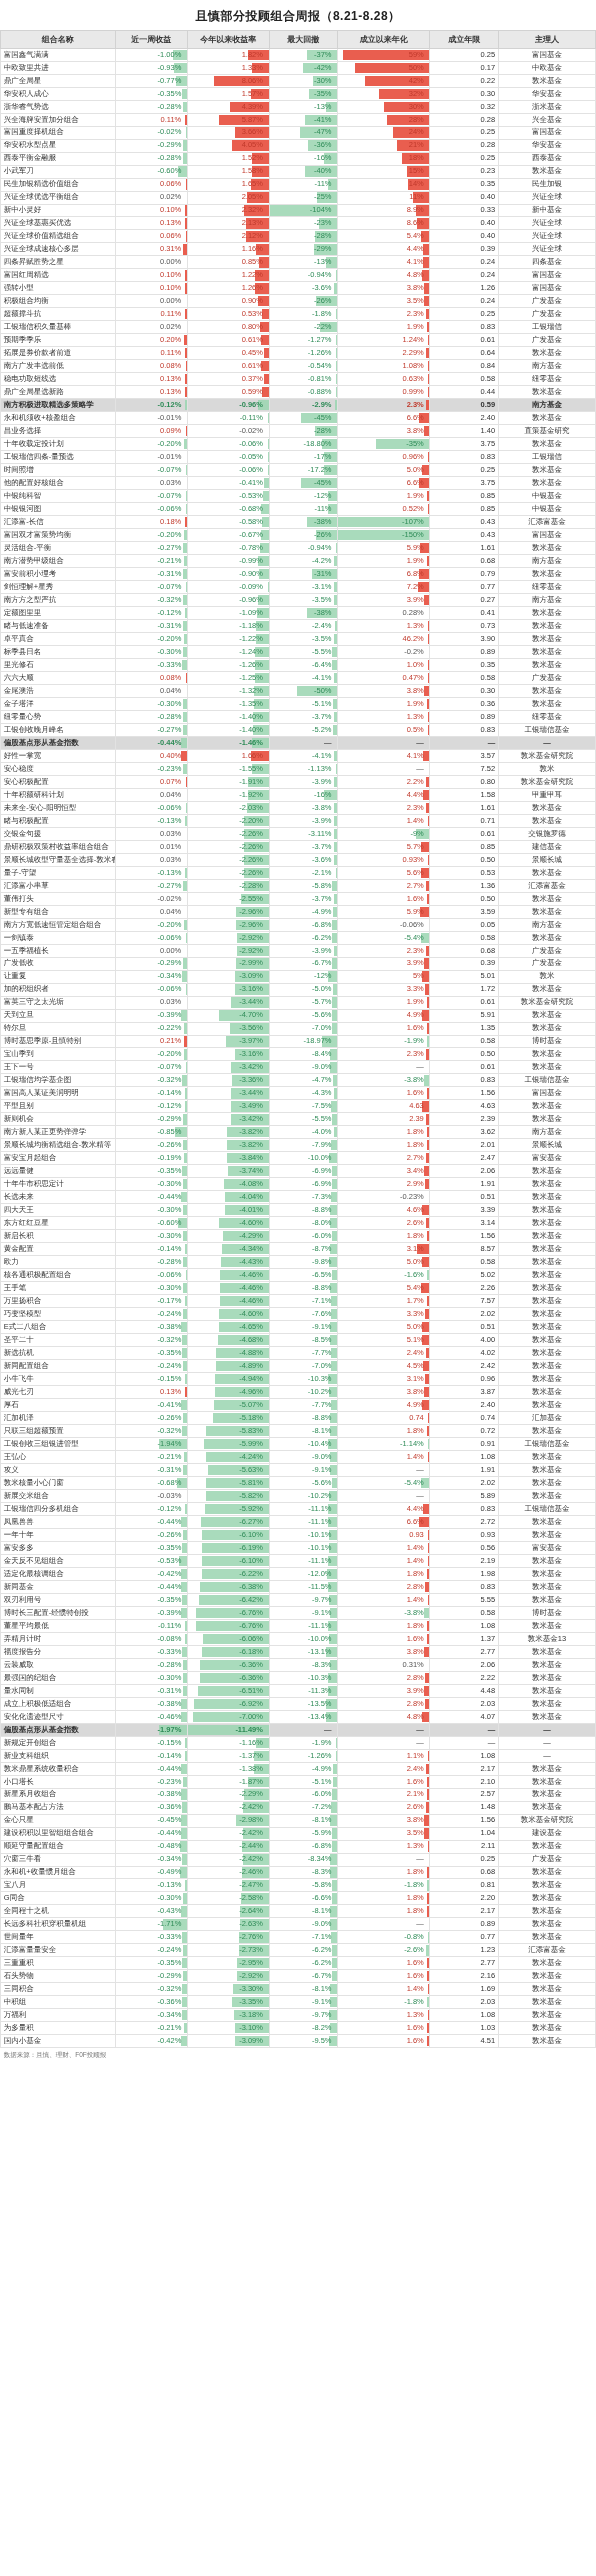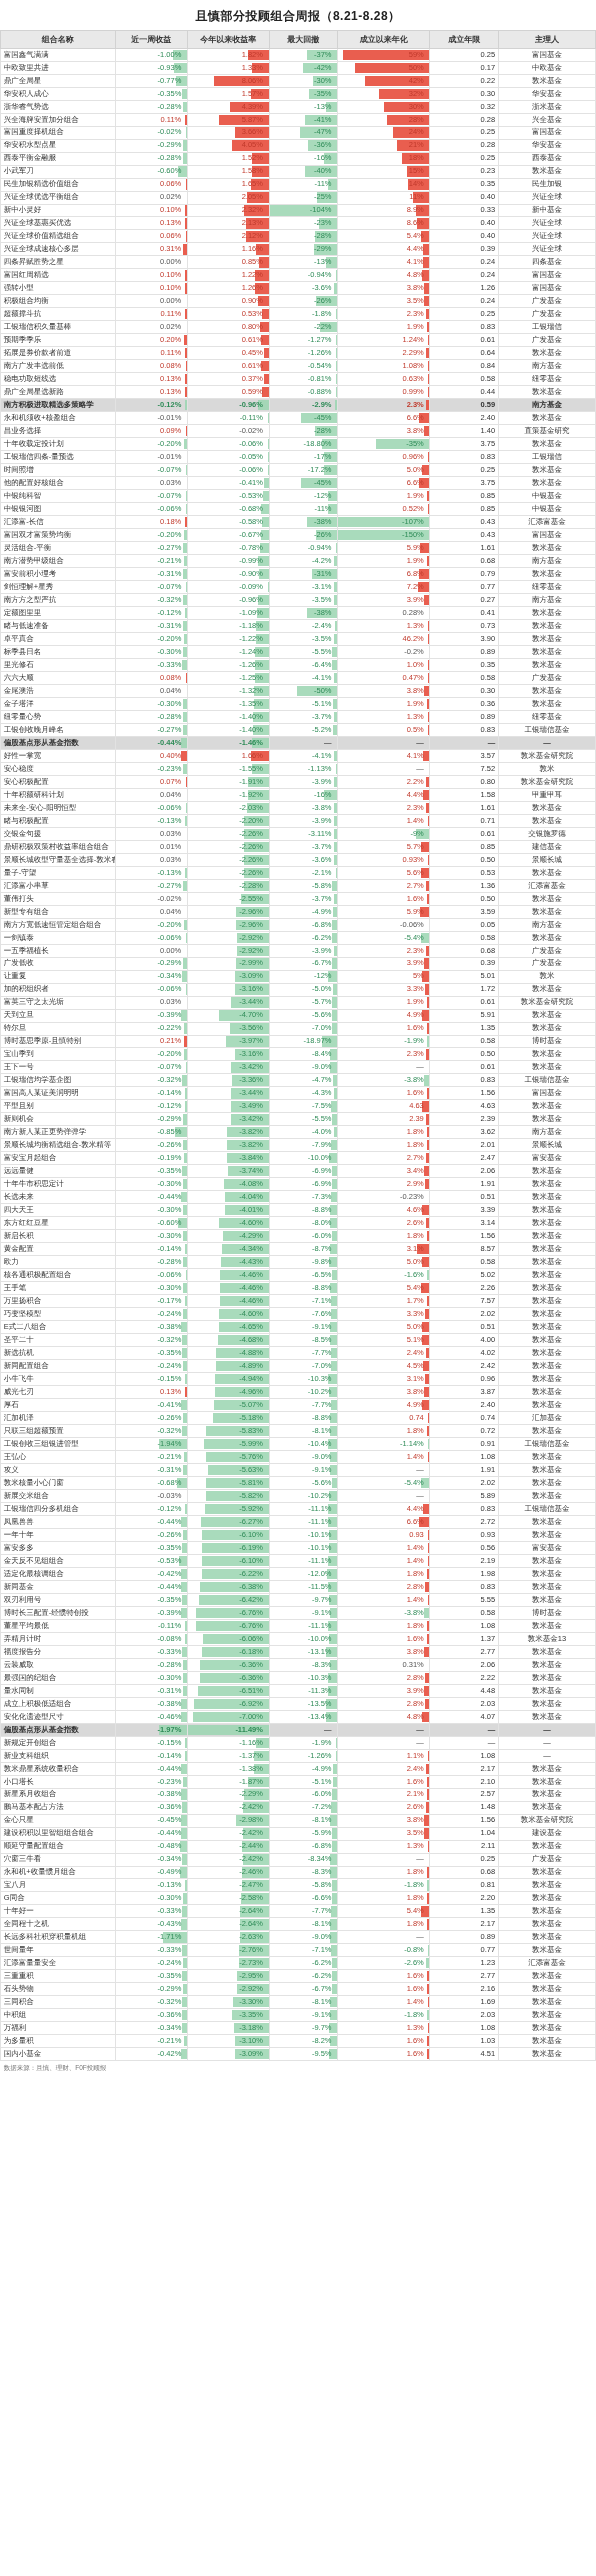--- a/index.html
+++ b/index.html
@@ -2355,21 +2355,21 @@
           <td class="mgr">工银瑞信基金</td>
         </tr>
         <tr>
           <td class="name">王弘心</td>
           <td class="num bar-cell">
             <span class="bar-inner" style="right: 0px; width: 4%; background: rgb(154, 213, 176); opacity: 0.85;"></span>
             <span class="bar-text neg">-0.21%</span>
           </td>
           <td class="num bar-cell">
             <span class="bar-inner" style="right: 0px; width: 77%; background: rgb(154, 213, 176); opacity: 0.85;"></span>
-            <span class="bar-text neg">-5.76%</span>
+            <span class="bar-text neg">-4.24%</span>
           </td>
           <td class="num bar-cell">
             <span class="bar-inner" style="right: 0px; width: 11%; background: rgb(154, 213, 176); opacity: 0.85;"></span>
             <span class="bar-text neg">-9.0%</span>
           </td>
           <td class="num bar-cell">
             <span class="bar-inner" style="right: 0px; width: 2%; background: rgb(231, 76, 60); opacity: 0.9;"></span>
             <span class="bar-text pos">1.4%</span>
           </td>
           <td class="num">1.08</td>
@@ -3072,41 +3072,20 @@
           </td>
           <td class="num bar-cell">
             <span class="bar-inner" style="right: 0px; width: 8%; background: rgb(154, 213, 176); opacity: 0.85;"></span>
             <span class="bar-text neg">-6.6%</span>
           </td>
           <td class="num bar-cell">
             <span class="bar-inner" style="right: 0px; width: 3%; background: rgb(231, 76, 60); opacity: 0.9;"></span>
             <span class="bar-text pos">1.8%</span>
           </td>
           <td class="num">2.20</td>
-          <td class="mgr">敦米基金</td>
-        </tr>
-        <tr>
-          <td class="name">十年好一</td>
-          <td class="num bar-cell">
-            <span class="bar-inner" style="right: 0px; width: 7%; background: rgb(154, 213, 176); opacity: 0.85;"></span>
-            <span class="bar-text neg">-0.33%</span>
-          </td>
-          <td class="num bar-cell">
-            <span class="bar-inner" style="right: 0px; width: 35%; background: rgb(154, 213, 176); opacity: 0.85;"></span>
-            <span class="bar-text neg">-2.64%</span>
-          </td>
-          <td class="num bar-cell">
-            <span class="bar-inner" style="right: 0px; width: 9%; background: rgb(154, 213, 176); opacity: 0.85;"></span>
-            <span class="bar-text neg">-7.7%</span>
-          </td>
-          <td class="num bar-cell">
-            <span class="bar-inner" style="right: 0px; width: 9%; background: rgb(231, 76, 60); opacity: 0.9;"></span>
-            <span class="bar-text pos">5.4%</span>
-          </td>
-          <td class="num">1.35</td>
           <td class="mgr">敦米基金</td>
         </tr>
         <tr>
           <td class="name">全同程十之机</td>
           <td class="num bar-cell">
             <span class="bar-inner" style="right: 0px; width: 9%; background: rgb(154, 213, 176); opacity: 0.85;"></span>
             <span class="bar-text neg">-0.43%</span>
           </td>
           <td class="num bar-cell">
             <span class="bar-inner" style="right: 0px; width: 35%; background: rgb(154, 213, 176); opacity: 0.85;"></span>

